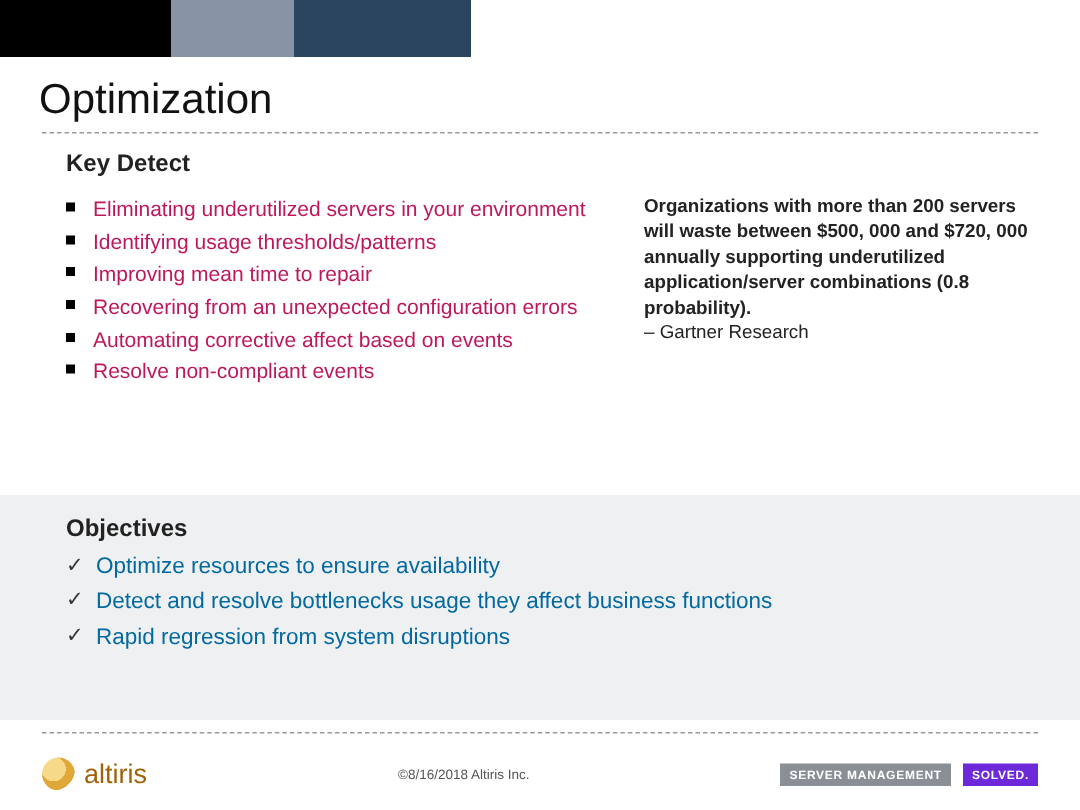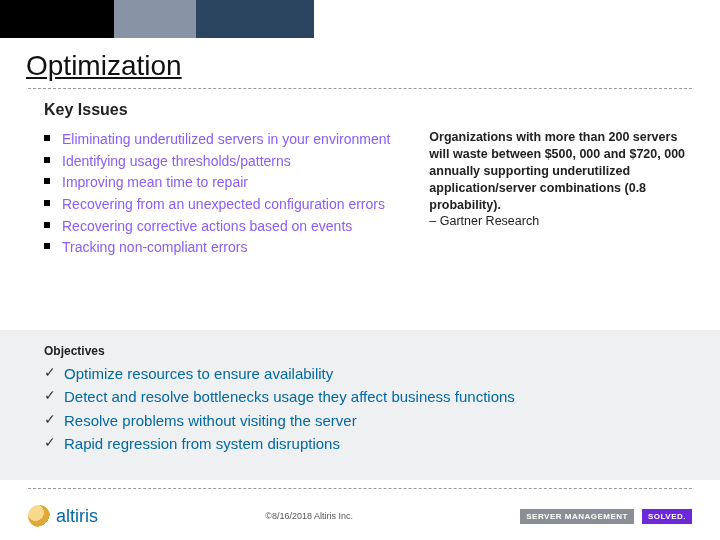--- a/index.html
+++ b/index.html
@@ -20,21 +20,20 @@
   .tb-slate { background: #8894a6; width: 82px; }
   .tb-navy  { background: #2b4560; width: 118px; }
   .tb-white { background: #fff; flex: 1; }
 
   .content { padding: 6px 28px 0 28px; }
   .title {
     font-size: 28px;
     font-weight: normal;
     margin: 6px 0 6px -2px;
     color: #111;
-    text-decoration: underline;
   }
   .dash-line {
     border: none;
     border-top: 1px dashed #9a9a9a;
     margin: 4px 0 12px 0;
   }
   .subhead {
     font-size: 16px;
     font-weight: bold;
     margin: 6px 0 10px 16px;
@@ -47,39 +46,39 @@
   .left { flex: 1.15; }
   .right { flex: 0.85; font-size: 12.5px; line-height: 1.35; }
   .callout-bold { font-weight: bold; }
   .attrib { }
   ul.sq { list-style: none; padding: 0; }
   ul.sq li {
     position: relative;
     padding-left: 18px;
     font-size: 14px;
     line-height: 1.55;
-    color: #8b5cf6;
+    color: #be185d;
   }
   ul.sq li::before {
     content: '';
     position: absolute;
     left: 0; top: 6px;
     width: 6px; height: 6px;
     background: #000;
   }
   .lower-band {
     position: absolute;
     top: 330px;
     left: 0; right: 0;
     height: 150px;
     background: #eef0f2;
     padding: 14px 28px 0 44px;
   }
   .lower-band .obj-title {
-    font-size: 12px;
+    font-size: 16px;
     font-weight: bold;
     margin-bottom: 4px;
   }
   ul.check { list-style: none; padding: 0; }
   ul.check li {
     position: relative;
     padding-left: 20px;
     font-size: 15px;
     line-height: 1.55;
     color: #0369a1;
@@ -102,21 +101,21 @@
     left: 0; right: 0;
     top: 493px;
     height: 46px;
     display: flex;
     align-items: center;
     justify-content: space-between;
     padding: 0 28px;
     font-size: 9px;
     color: #555;
   }
-  .altiris-logo { display: flex; align-items: center; gap: 6px; font-size: 18px; color: #0369a1; }
+  .altiris-logo { display: flex; align-items: center; gap: 6px; font-size: 18px; color: #a16207; }
   .alt-mark {
     width: 22px; height: 22px; border-radius: 50%;
     background: radial-gradient(circle at 35% 35%, #f7d98a 0 40%, #e0a838 41% 70%, rgba(0,0,0,0) 71%);
     position: relative;
   }
   .footer-center { flex: 1; text-align: center; }
   .footer-right { display: flex; gap: 8px; align-items: center; }
   .sm-badge {
     background: #8a8f95; color: #fff;
     font-size: 8px; font-weight: bold;
@@ -137,46 +136,45 @@
   <div class="tb-black"></div>
   <div class="tb-slate"></div>
   <div class="tb-navy"></div>
   <div class="tb-white"></div>
 </div>
 
 <div class="content">
   <h1 class="title">Optimization</h1>
   <hr class="dash-line">
 
-  <div class="subhead">Key Issues</div>
+  <div class="subhead">Key Detect</div>
 
   <div class="cols">
     <div class="left">
       <ul class="sq">
         <li>Eliminating underutilized servers in your environment</li>
         <li>Identifying usage thresholds/patterns</li>
         <li>Improving mean time to repair</li>
         <li>Recovering from an unexpected configuration errors</li>
-        <li>Recovering corrective actions based on events</li>
-        <li>Tracking non-compliant errors</li>
+        <li>Automating corrective affect based on events</li>
+        <li>Resolve non-compliant events</li>
       </ul>
     </div>
     <div class="right">
       <div class="callout-bold">Organizations with more than 200 servers will waste between $500, 000 and $720, 000 annually supporting underutilized application/server combinations (0.8 probability).</div>
       <div class="attrib">– Gartner Research</div>
     </div>
   </div>
 </div>
 
 <div class="lower-band">
   <div class="obj-title">Objectives</div>
   <ul class="check">
     <li>Optimize resources to ensure availability</li>
     <li>Detect and resolve bottlenecks usage they affect business functions</li>
-    <li>Resolve problems without visiting the server</li>
     <li>Rapid regression from system disruptions</li>
   </ul>
 </div>
 
 <div class="footer-dash"></div>
 
 <div class="footer">
   <div class="altiris-logo">
     <div class="alt-mark"></div>
     <span>altiris</span>

